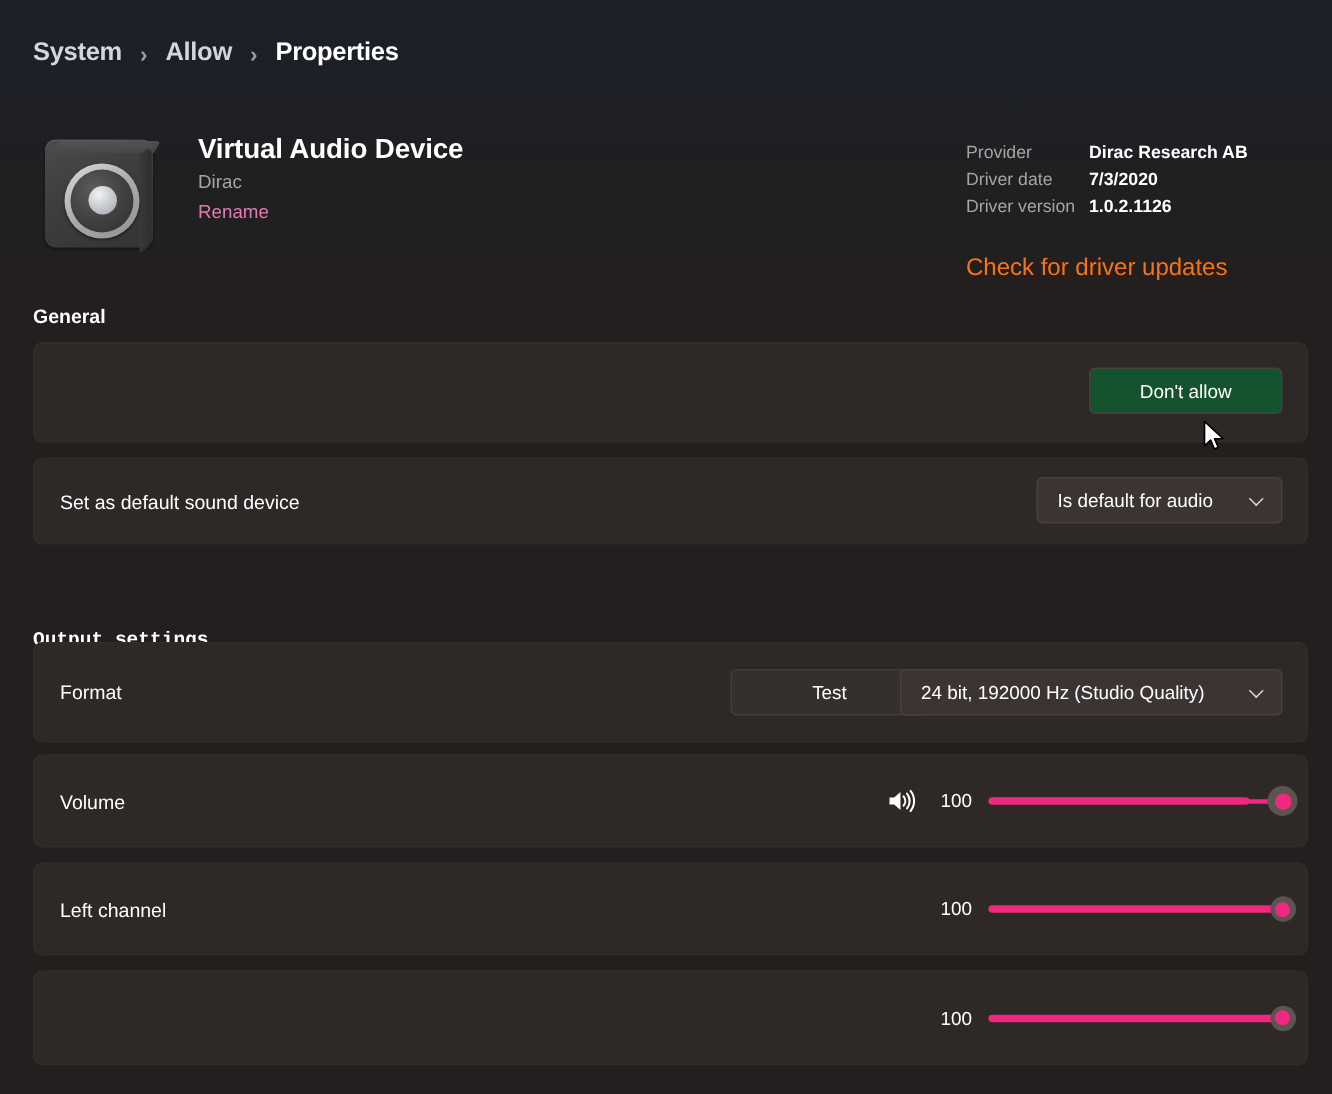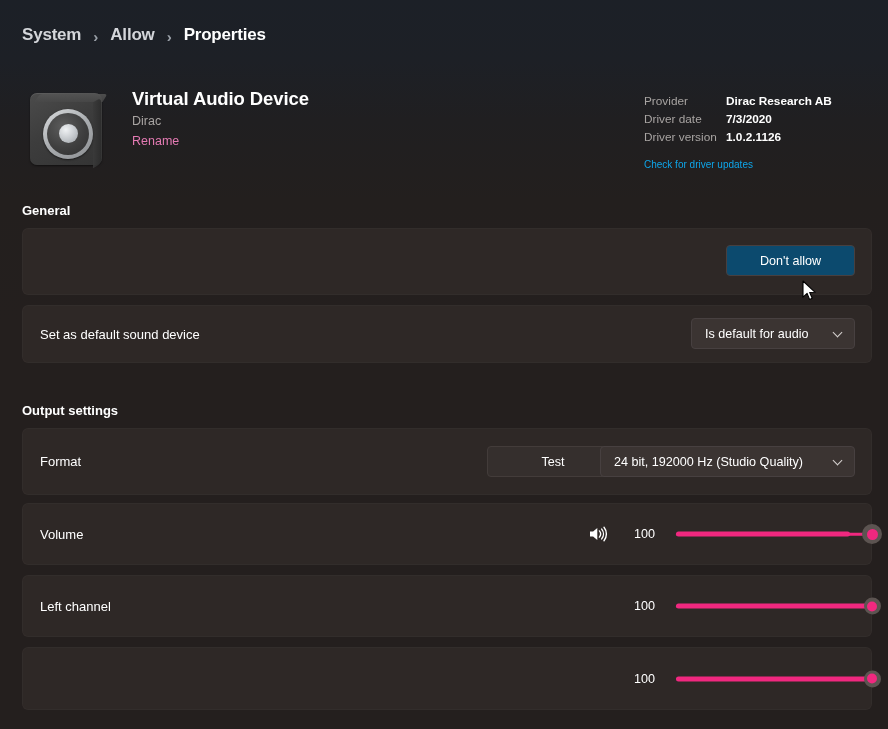--- a/index.html
+++ b/index.html
@@ -177,36 +177,36 @@
     color: #a8a4a2;
     white-space: nowrap;
   }
   .driver-val {
     color: #ffffff;
     font-weight: 600;
     white-space: nowrap;
   }
   .driver-link {
     display: inline-block;
-    margin-top: 10px;
-    font-size: 10px;
-    color: #0ea5e9;
+    margin-top: 24px;
+    font-size: 16px;
+    color: #f97316;
     cursor: pointer;
   }
 
   
   .section-title {
     position: absolute;
     left: 22px;
     font-size: 13px;
     font-weight: 600;
     color: #ffffff;
   }
   #general-title { top: 203px; }
-  #output-title  { top: 403px; }
+  #output-title  { top: 419px; font-family: Liberation Mono, monospace; }
 
   
   .card {
     position: absolute;
     left: 22px;
     width: 850px;
     background: #2e2826;
     border-radius: 6px;
     box-shadow: inset 0 0 0 1px rgba(255,255,255,0.022);
   }
@@ -233,21 +233,21 @@
   }
   .row-desc {
     font-size: 11.7px;
     color: #a8a4a2;
     margin-top: 3px;
     line-height: 15px;
   }
 
   
   .btn {
-    background: #0c4a6e;
+    background: #14532d;
     border: 1px solid #474040;
     border-radius: 4px;
     color: #ffffff;
     font-family: "Liberation Sans", sans-serif;
     font-size: 12.6px;
     height: 31px;
     padding: 0 18px;
     cursor: pointer;
     white-space: nowrap;
   }
@@ -320,26 +320,26 @@
   #dd-format {
     position: absolute;
     right: 17px;
     top: 18px;
     width: 255px;
   }
 
   
   .slider-group {
     position: absolute;
-    right: 0;
+    right: 17px;
     top: 50%;
     transform: translateY(-50%);
     display: flex;
     align-items: center;
-    gap: 21px;
+    gap: 11px;
   }
   .vol-icon {
     width: 20px;
     height: 18px;
     flex: 0 0 auto;
     display: block;
   }
   .slider-value {
     font-size: 12.6px;
     color: #ffffff;

